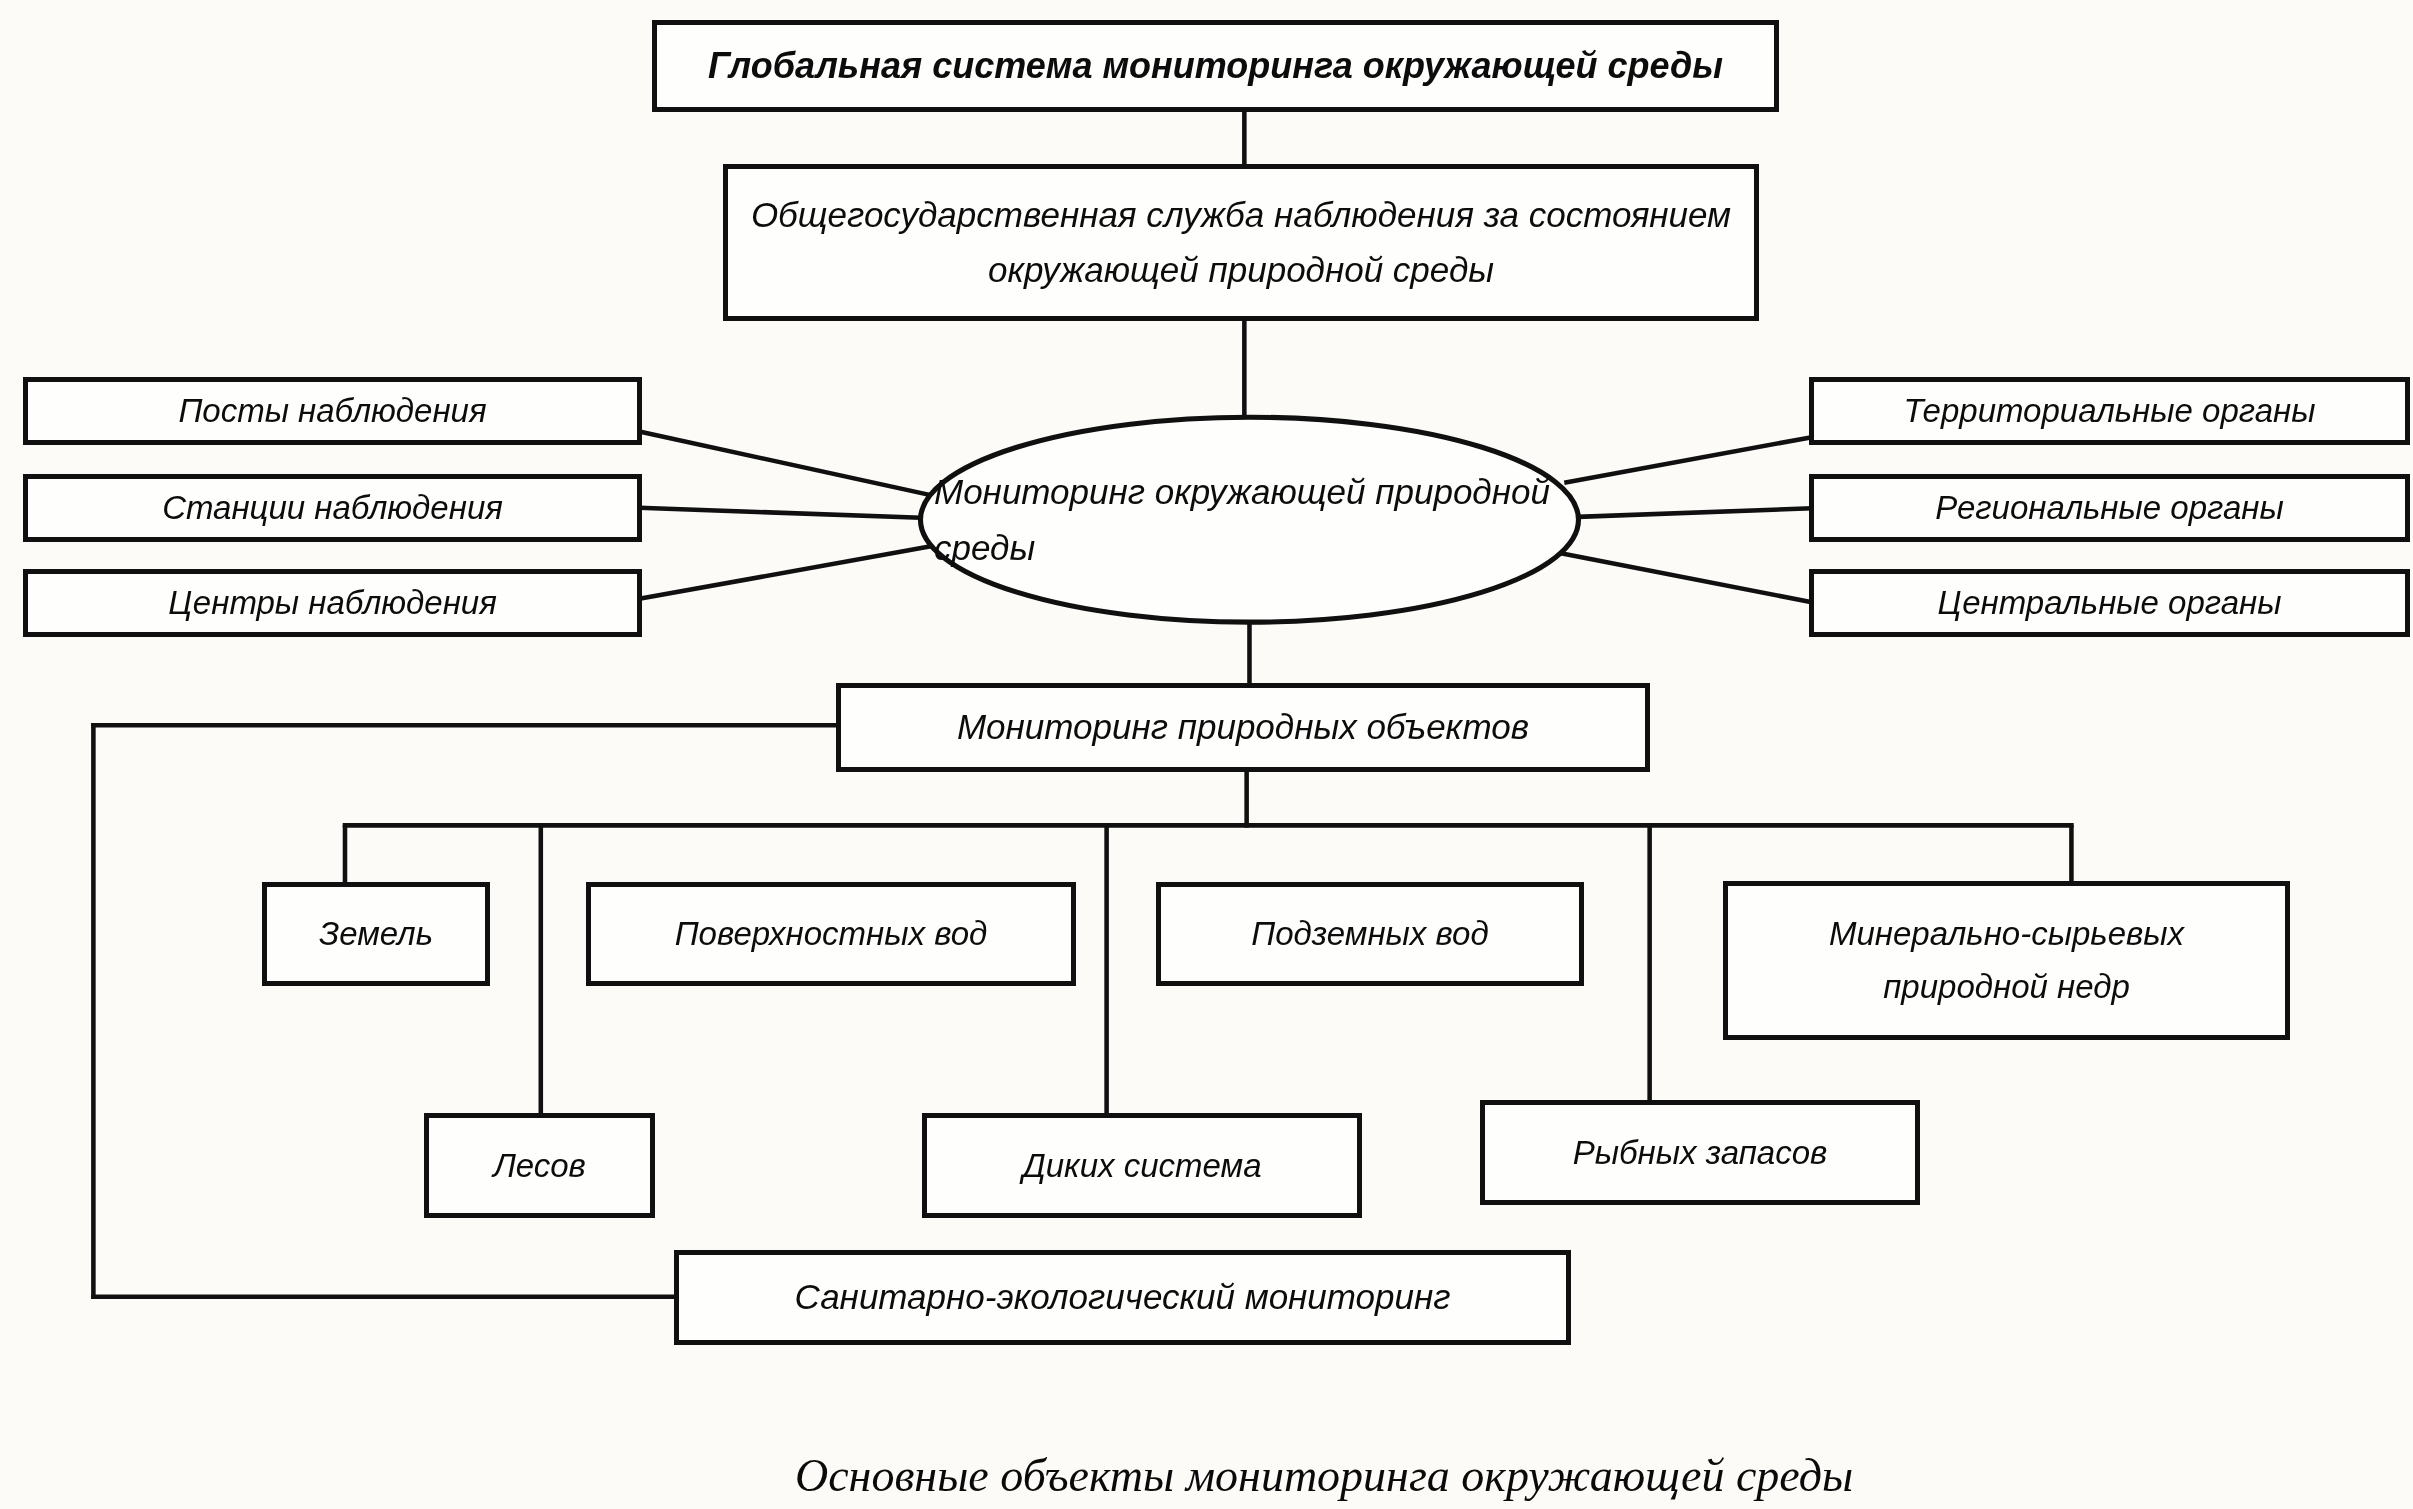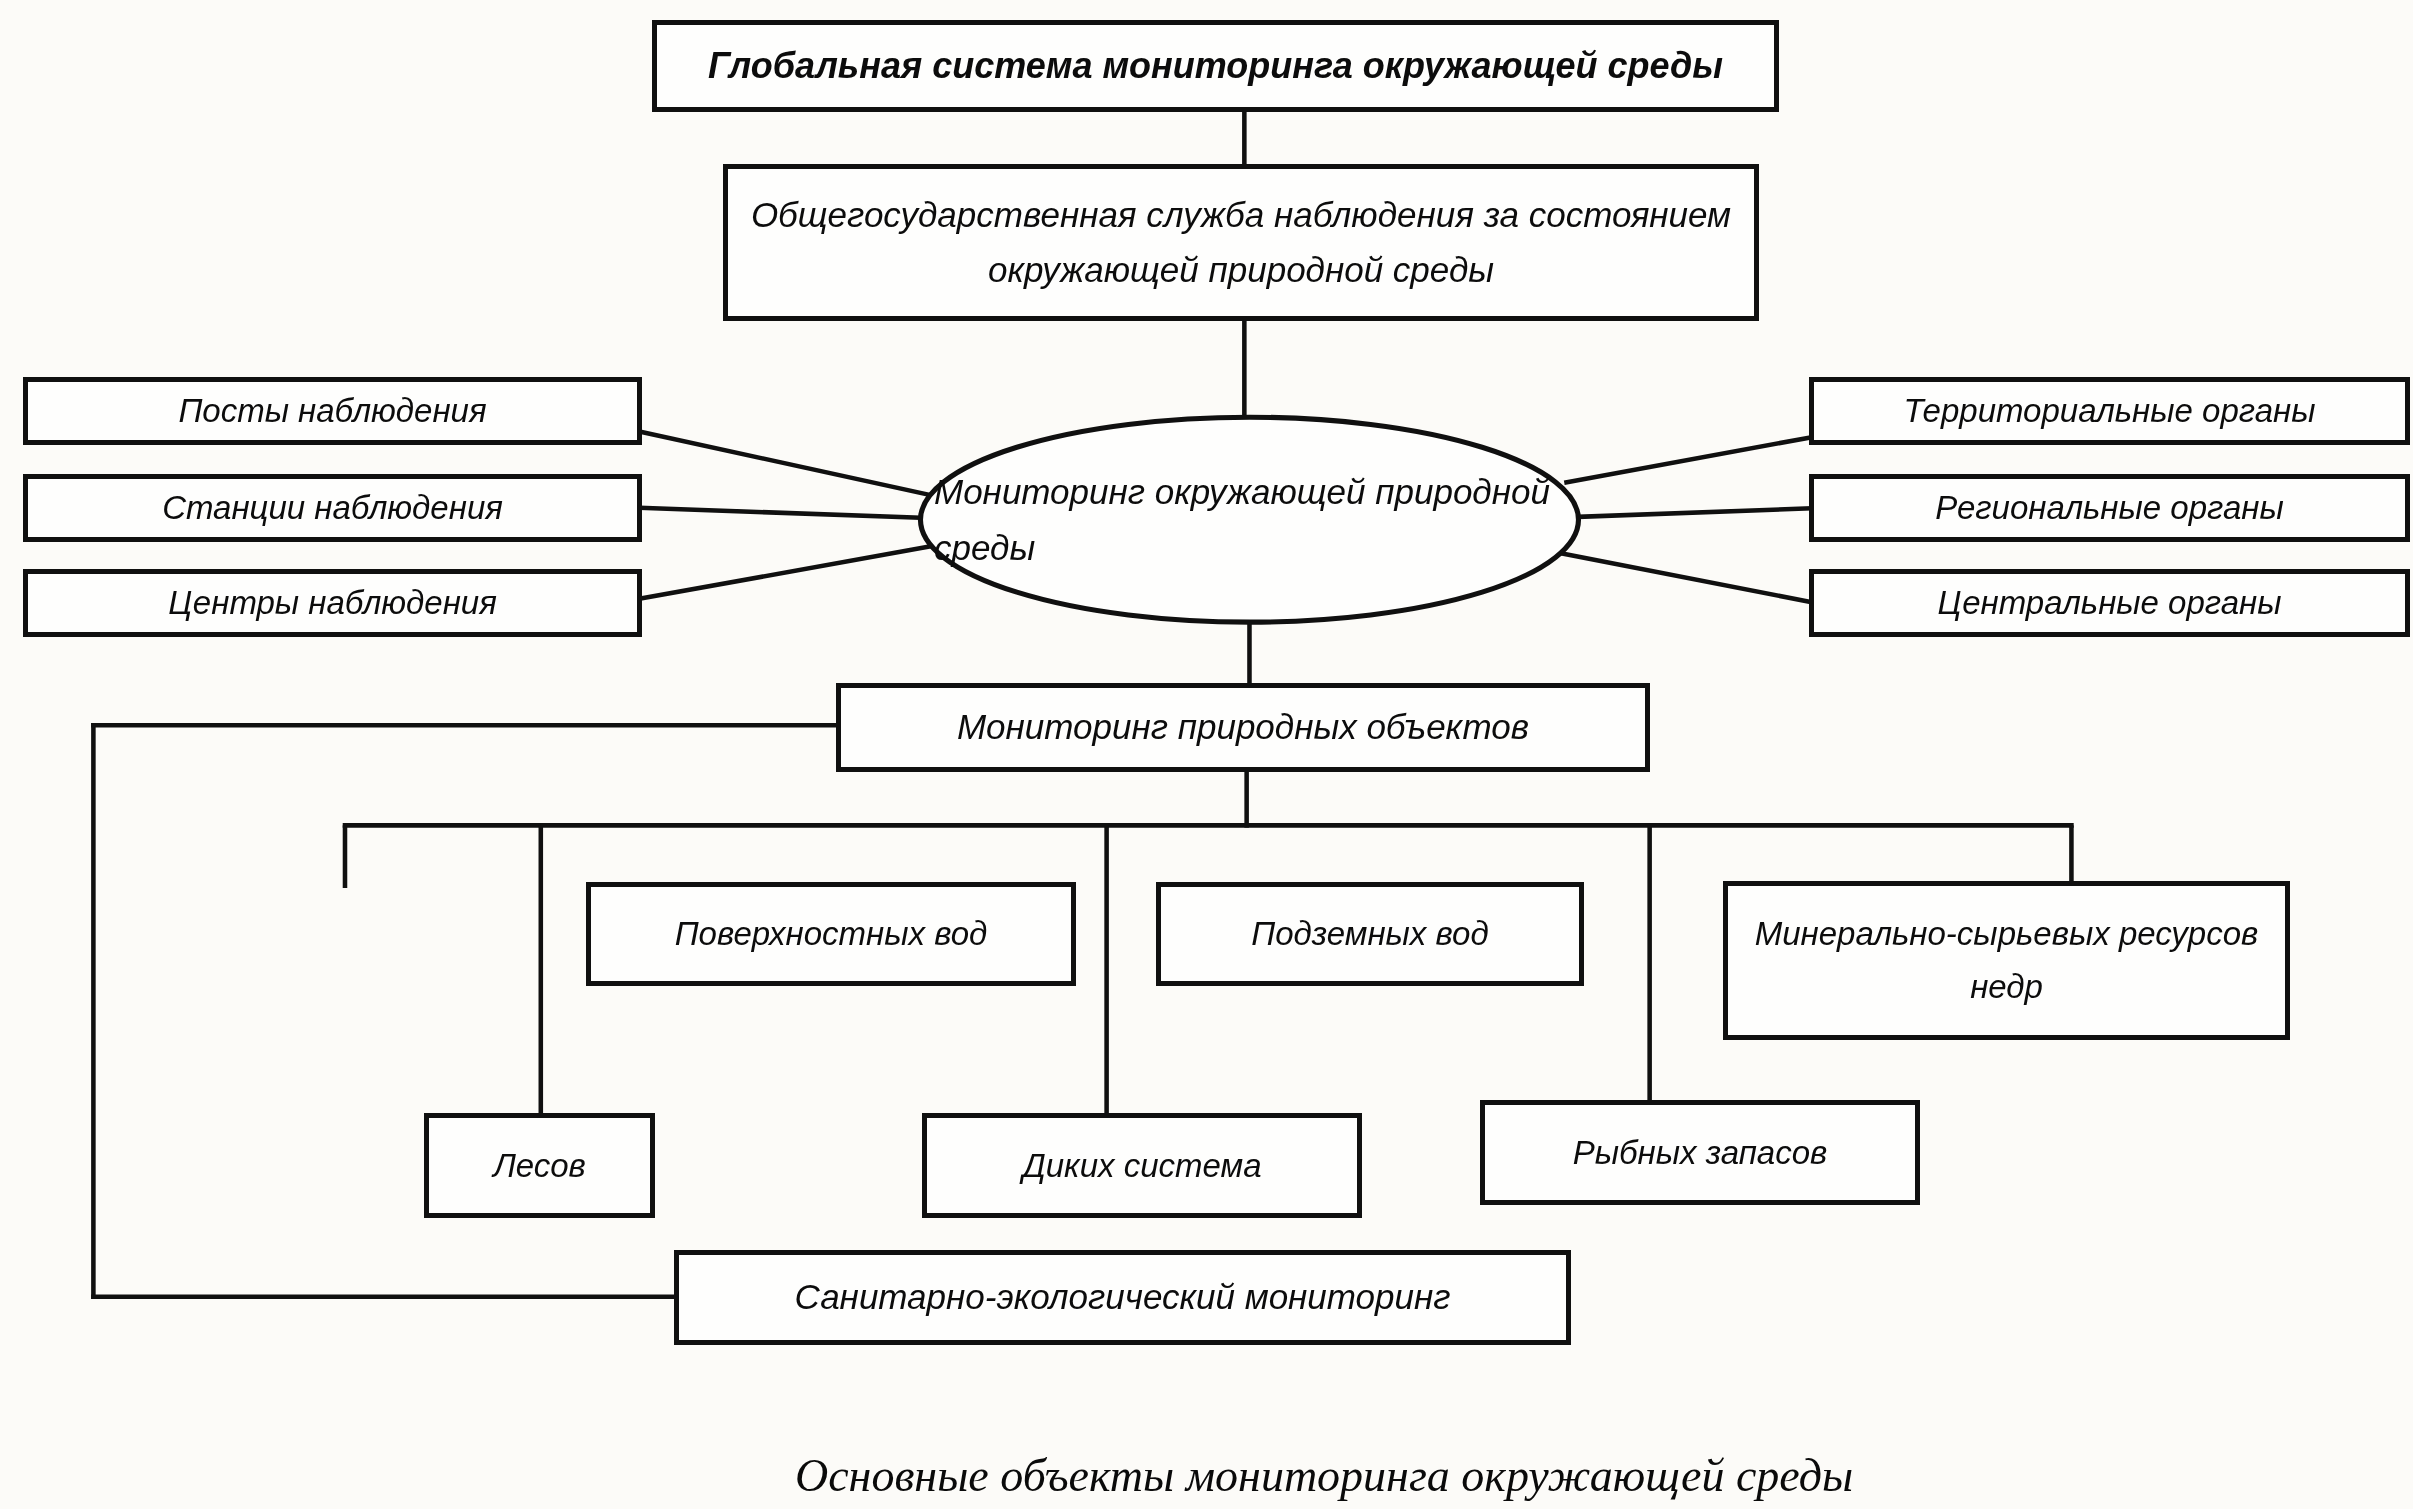--- a/index.html
+++ b/index.html
@@ -119,23 +119,24 @@
   <div class="node" id="b-stations">Станции наблюдения</div>
 
   <div class="node" id="b-territorial">Территориальные органы</div>
   <div class="node" id="b-regional">Региональные органы</div>
   <div class="node" id="b-central">Центральные органы</div>
 
   <div id="ellipse-label">Мониторинг окружающей природной среды</div>
 
   <div class="node" id="b-objects">Мониторинг природных объектов</div>
 
+  <div class="node" id="b-lands">Земель</div>
   <div class="node" id="b-surface">Поверхностных вод</div>
   <div class="node" id="b-ground">Подземных вод</div>
-  <div class="node" id="b-mineral">Минерально-сырьевых ресурсов недр</div>
+  <div class="node" id="b-mineral">Минерально-сырьевых природной недр</div>
 
   <div class="node" id="b-forests">Лесов</div>
   <div class="node" id="b-wild">Диких система</div>
   <div class="node" id="b-fish">Рыбных запасов</div>
 
   <div class="node" id="b-sanitary">Санитарно-экологический мониторинг</div>
 
   <div id="caption">Основные объекты мониторинга окружающей среды</div>
 
 </div>

